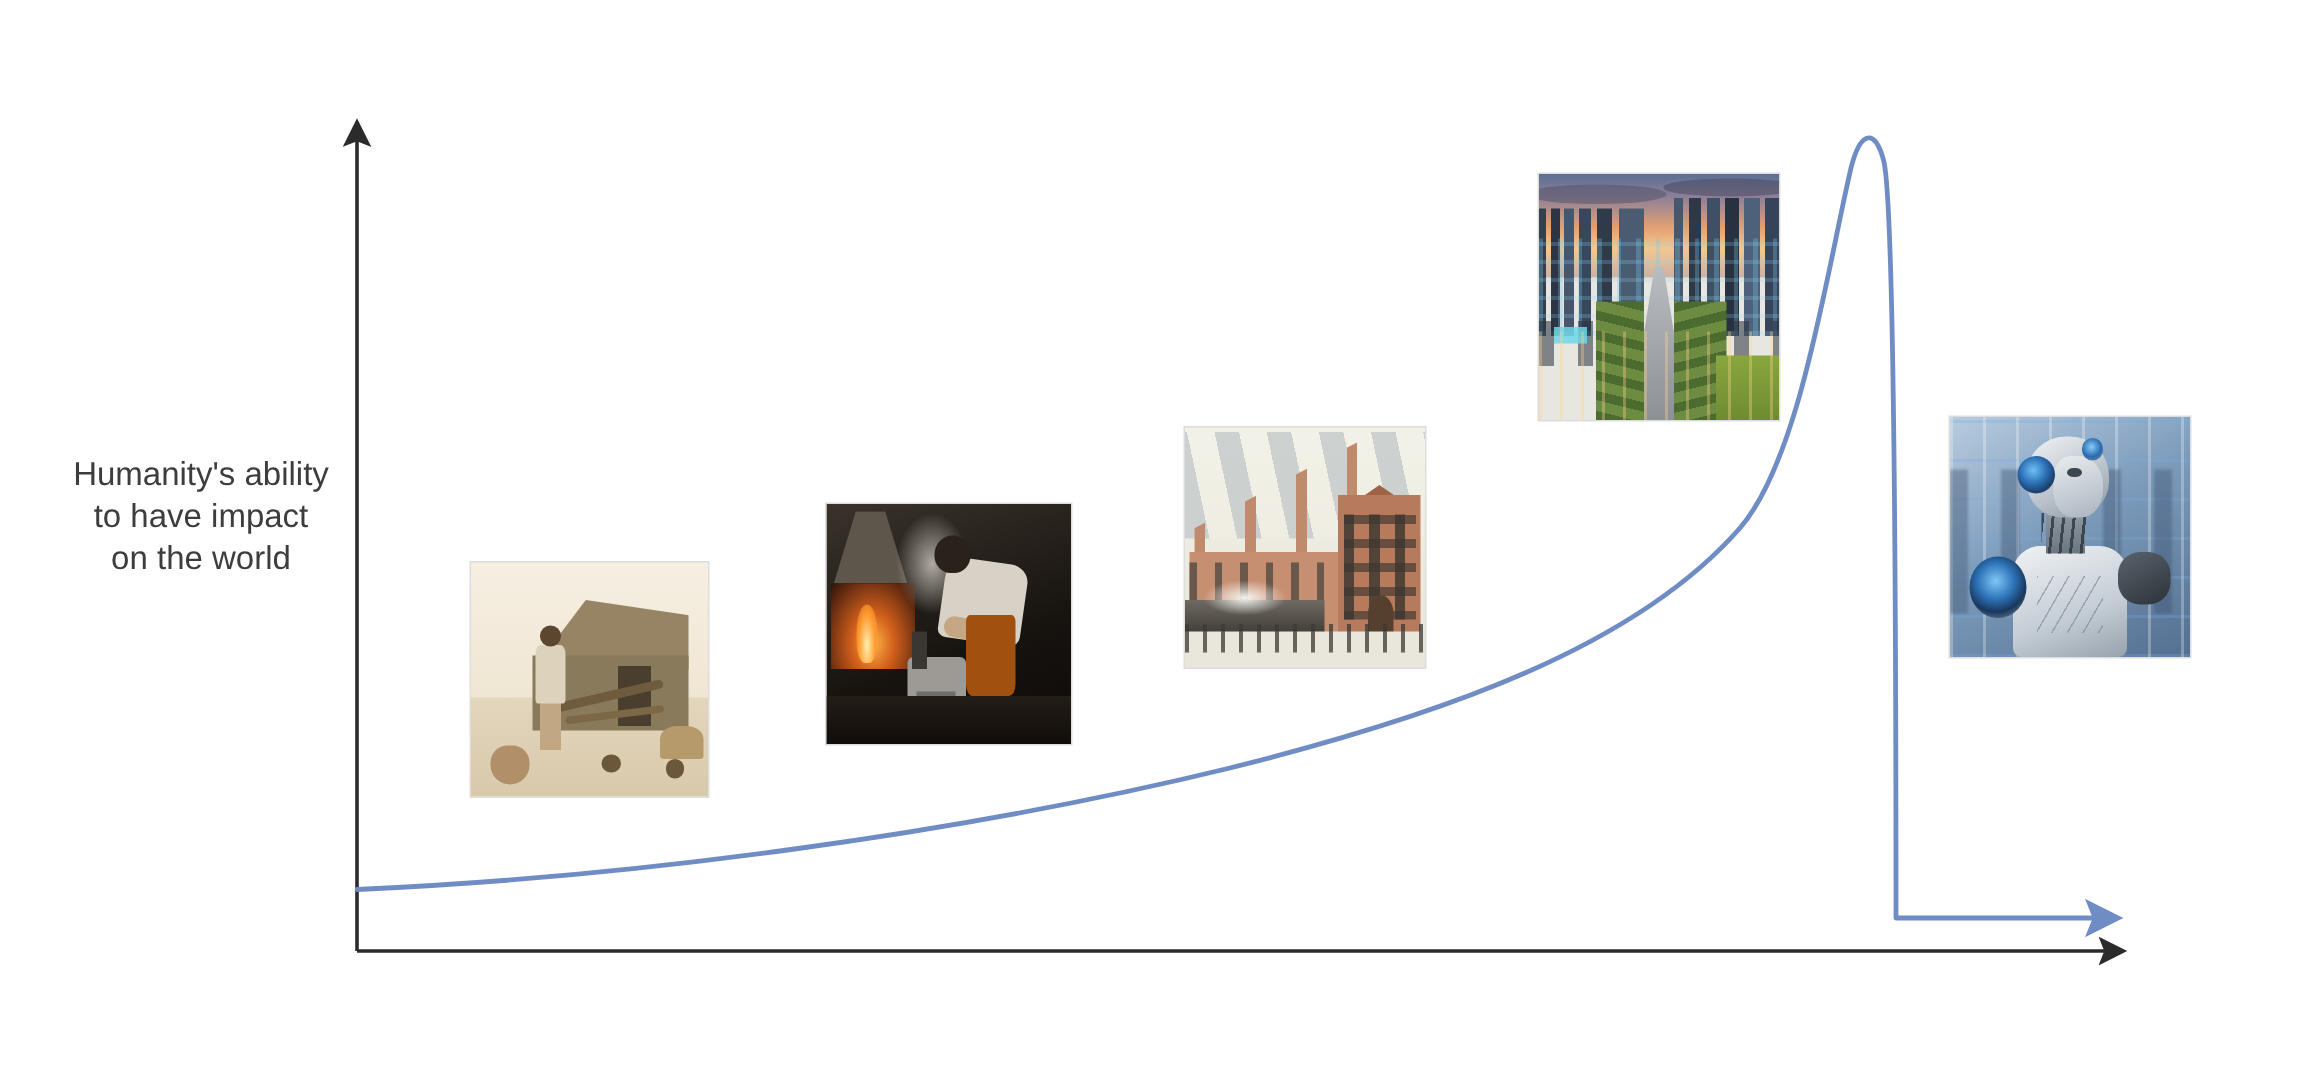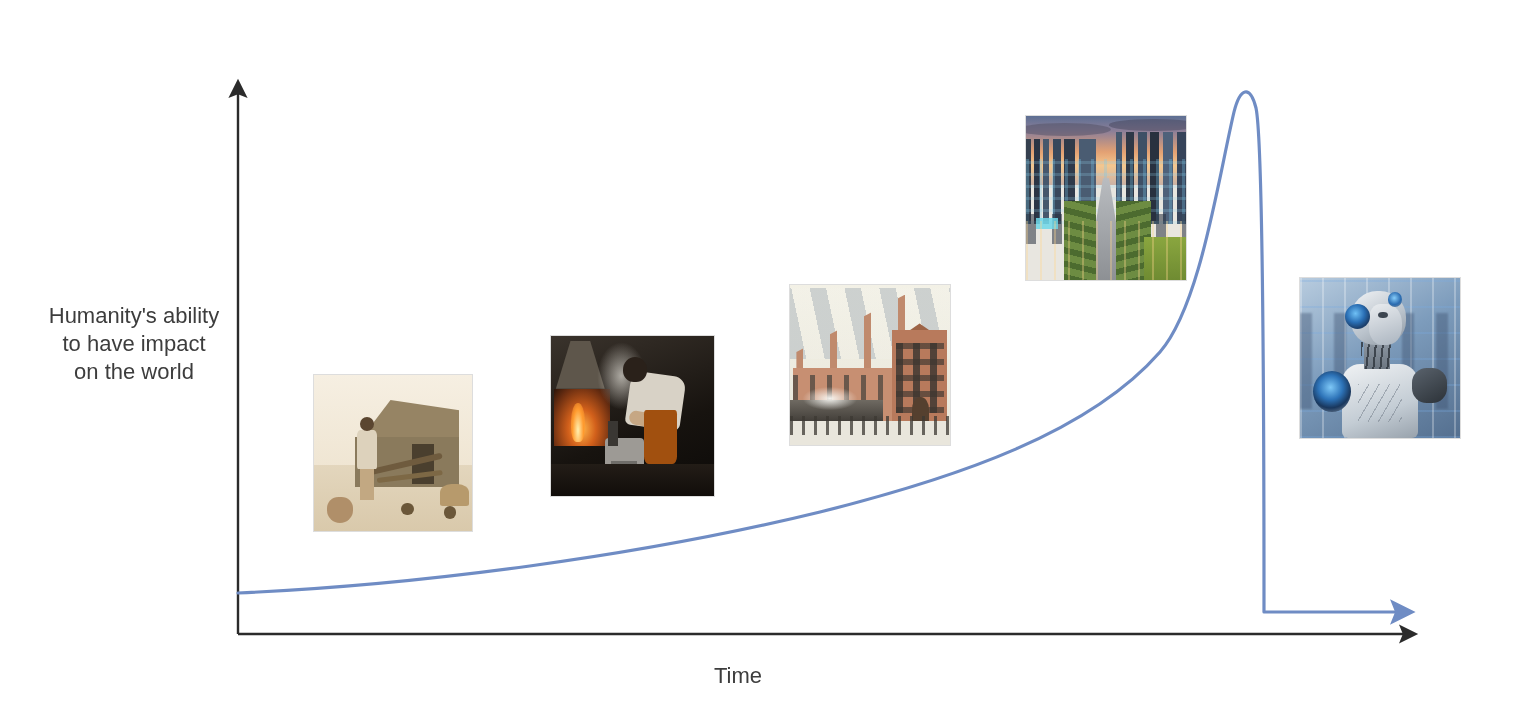--- a/index.html
+++ b/index.html
@@ -268,21 +268,20 @@
              C 420,585 640,556 820,512
              C 960,477 1090,432 1160,352
              C 1200,306 1218,180 1234,112
              C 1240,88 1250,84 1256,108
              C 1262,136 1264,320 1264,612
              L 1398,612" fill="none" stroke="#6f8cc4" stroke-width="3.2" stroke-linecap="round" stroke-linejoin="round" marker-end="url(#arrow-blue)"></path>
   </svg>
 
   <div class="axis-label" id="y-axis-label">Humanity's ability to have impact on the world</div>
 
-  <div class="axis-label" id="x-axis-label">Time</div>
 
   <div class="milestone" style="left:314px; top:375px; width:158px; height:156px;">
     <div class="scene">
       <div class="layer ag-sky"></div>
       <div class="layer ag-ground"></div>
       <div class="layer ag-hut-roof"></div>
       <div class="layer ag-hut-wall"></div>
       <div class="layer ag-hut-door"></div>
       <div class="layer ag-bush"></div>
       <div class="layer ag-plow-beam"></div>

